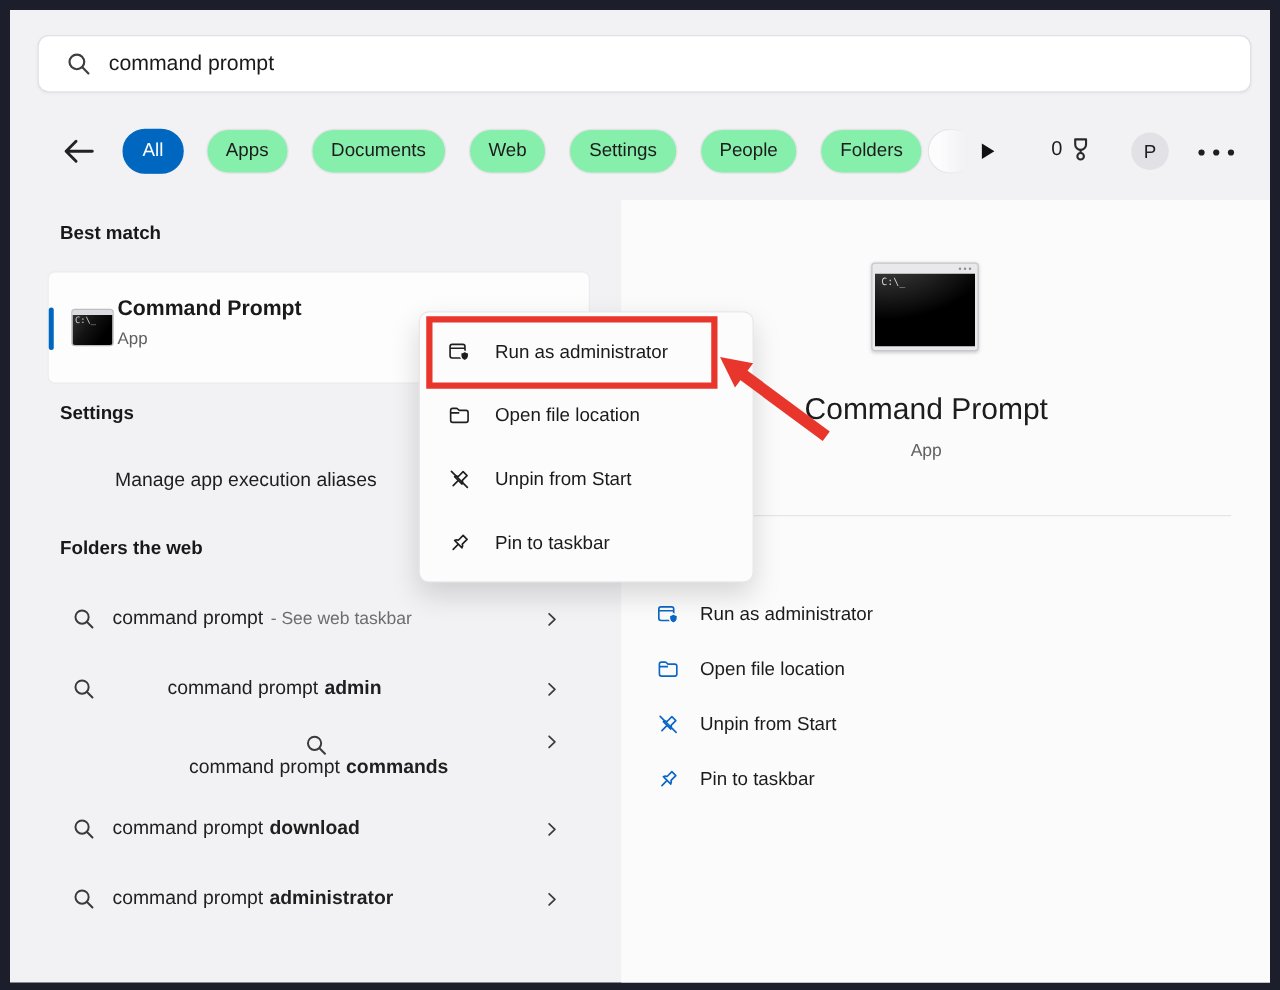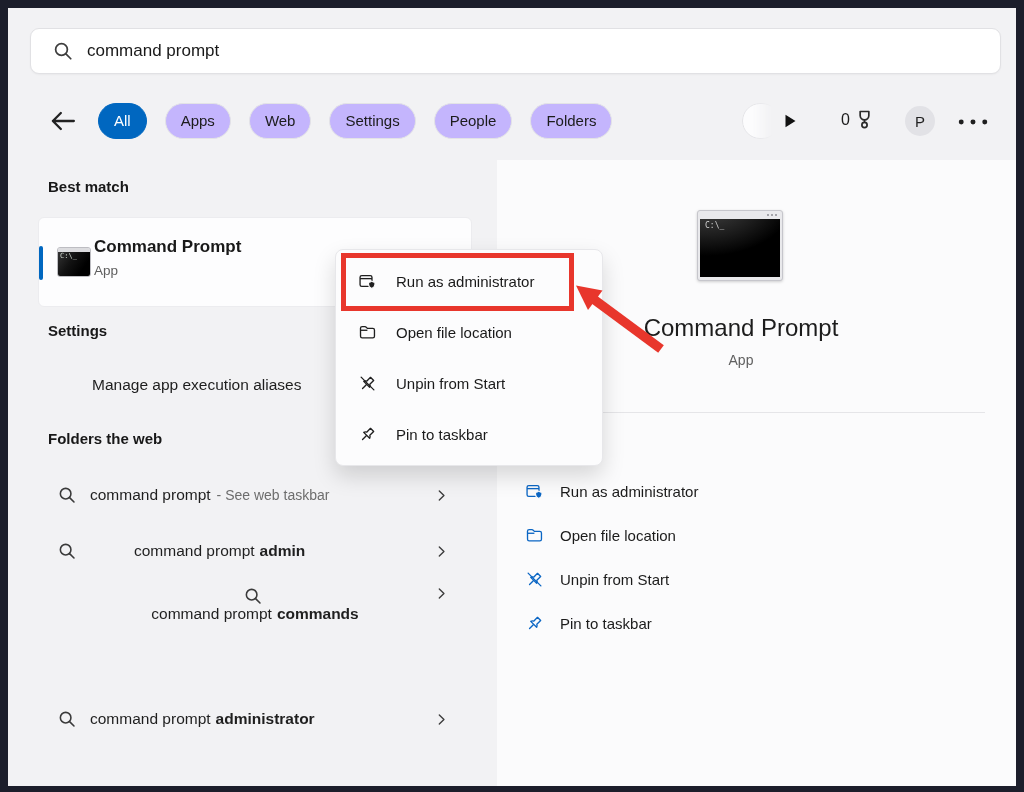--- a/index.html
+++ b/index.html
@@ -30,21 +30,21 @@
   .search-bar input{
     border:none;outline:none;background:transparent;flex:1;
     font-family:"Liberation Sans",sans-serif;font-size:17px;color:#191919;
   }
 
   
   .back-btn{position:absolute;left:50px;top:109px;width:26px;height:24px;color:#222;z-index:2;cursor:pointer;}
   .pills{position:absolute;left:98px;top:103px;display:flex;gap:18px;z-index:2;justify-content:flex-end;}
   .pill{
     height:36px;line-height:34px;padding:0 15px;border-radius:18px;
-    background:#c4b5fd;border:1px solid #e3e3e6;color:#1c1c1c;font-size:15px;
+    background:#86efac;border:1px solid #e3e3e6;color:#1c1c1c;font-size:15px;
     white-space:nowrap;cursor:pointer;
   }
   .pill.selected{background:var(--accent);border-color:var(--accent);color:#ffffff;}
   .pill-fragment{
     position:absolute;left:742px;top:103px;width:38px;height:36px;border-radius:18px;
     background:#fcfcfd;border:1px solid #e3e3e6;z-index:2;
     -webkit-mask-image:linear-gradient(to right,#000 25%,transparent 80%);
             mask-image:linear-gradient(to right,#000 25%,transparent 80%);
   }
   .play-btn{position:absolute;left:782px;top:112px;width:16px;height:18px;color:#111;z-index:2;cursor:pointer;}
@@ -180,20 +180,21 @@
       </svg>
     <input type="text" readonly="" value="command prompt" style="">
   </div>
 
   <svg class="back-btn" viewBox="0 0 18 16">
       <use href="#i-back"></use>
     </svg>
   <div class="pills">
     <div class="pill selected">All</div>
     <div class="pill">Apps</div>
+    <div class="pill">Documents</div>
     <div class="pill">Web</div>
     <div class="pill">Settings</div>
     <div class="pill">People</div>
     <div class="pill">Folders</div>
   </div>
   <div class="pill-fragment"></div>
   <svg class="play-btn" viewBox="0 0 16 16">
       <use href="#i-play"></use>
     </svg>
   <div class="rewards">
@@ -244,20 +245,29 @@
     <span class="sug-text"><span>command prompt</span><span class="sug-suffix">admin</span></span>
     <svg class="sug-chevron" viewBox="0 0 16 16">
         <use href="#i-chevron"></use>
       </svg>
   </div>
   <div class="sug-row" style="top:587px;flex-direction:column;">
     <svg class="sug-icon" viewBox="0 0 16 16">
         <use href="#i-search"></use>
       </svg>
     <span class="sug-text"><span>command prompt</span><span class="sug-suffix">commands</span></span>
+    <svg class="sug-chevron" viewBox="0 0 16 16">
+        <use href="#i-chevron"></use>
+      </svg>
+  </div>
+  <div class="sug-row" style="top:643px;">
+    <svg class="sug-icon" viewBox="0 0 16 16">
+        <use href="#i-search"></use>
+      </svg>
+    <span class="sug-text"><span>command prompt</span><span class="sug-suffix">download</span></span>
     <svg class="sug-chevron" viewBox="0 0 16 16">
         <use href="#i-chevron"></use>
       </svg>
   </div>
   <div class="sug-row" style="top:699px;">
     <svg class="sug-icon" viewBox="0 0 16 16">
         <use href="#i-search"></use>
       </svg>
     <span class="sug-text"><span>command prompt</span><span class="sug-suffix">administrator</span></span>
     <svg class="sug-chevron" viewBox="0 0 16 16">

